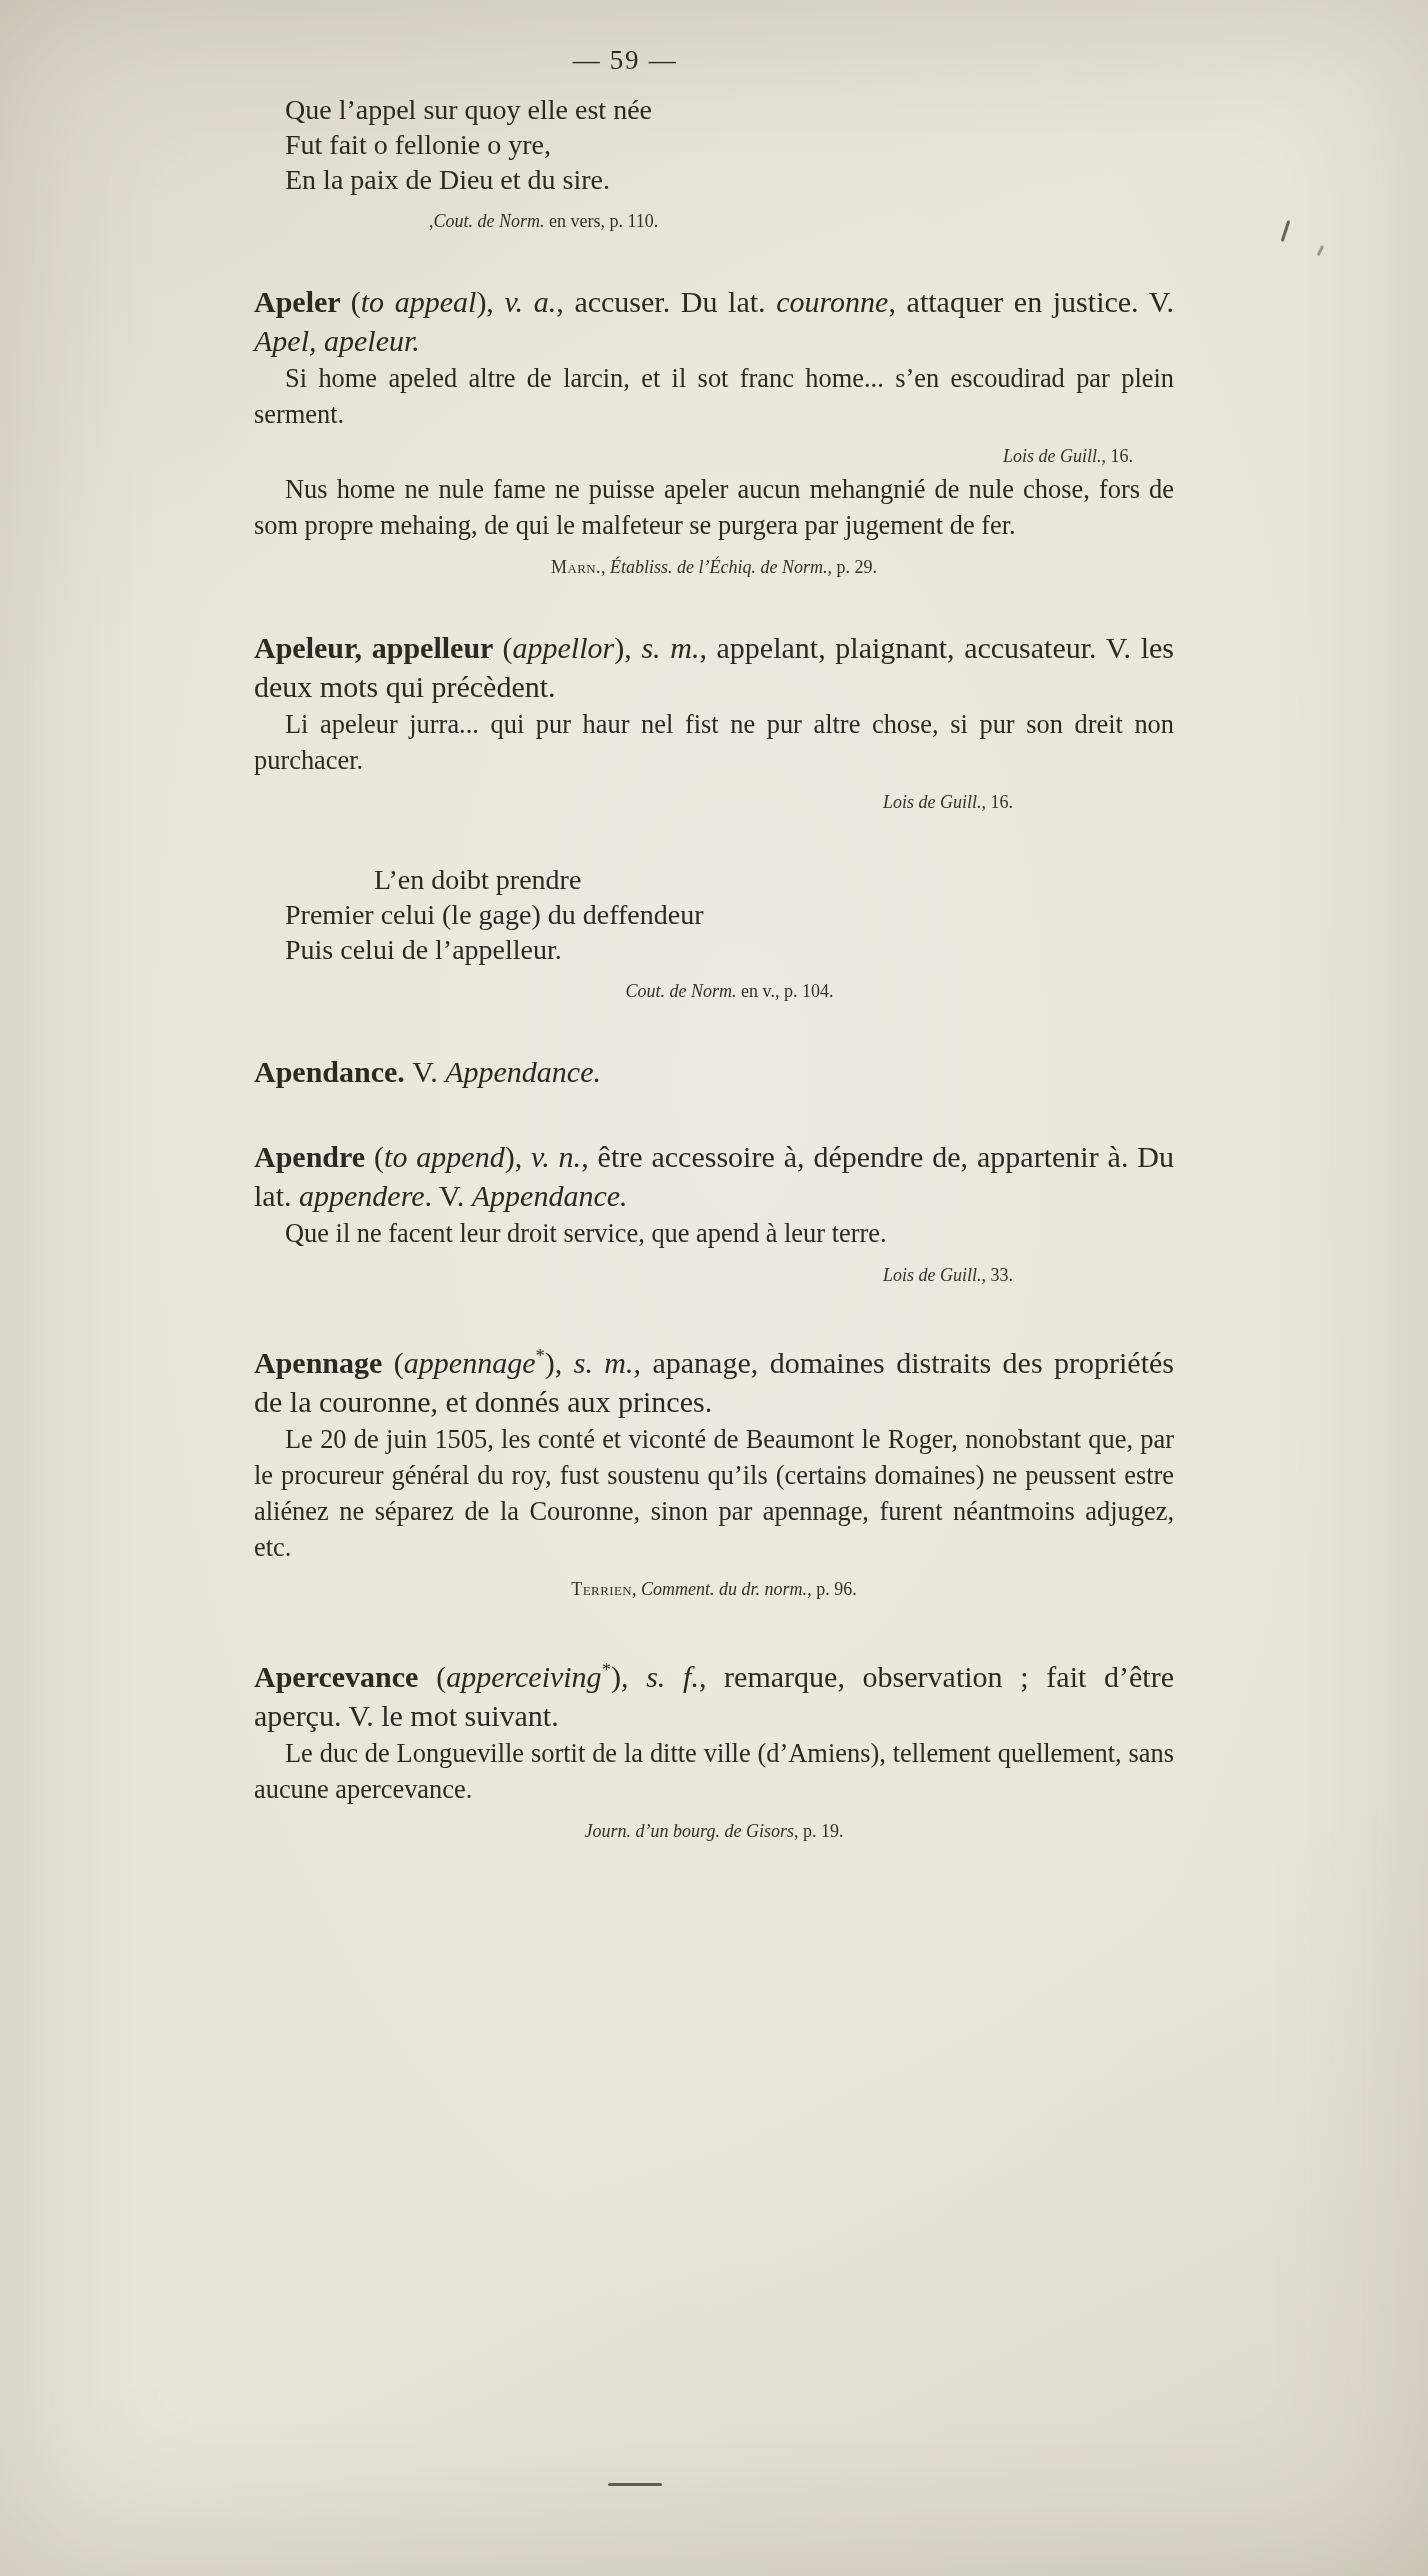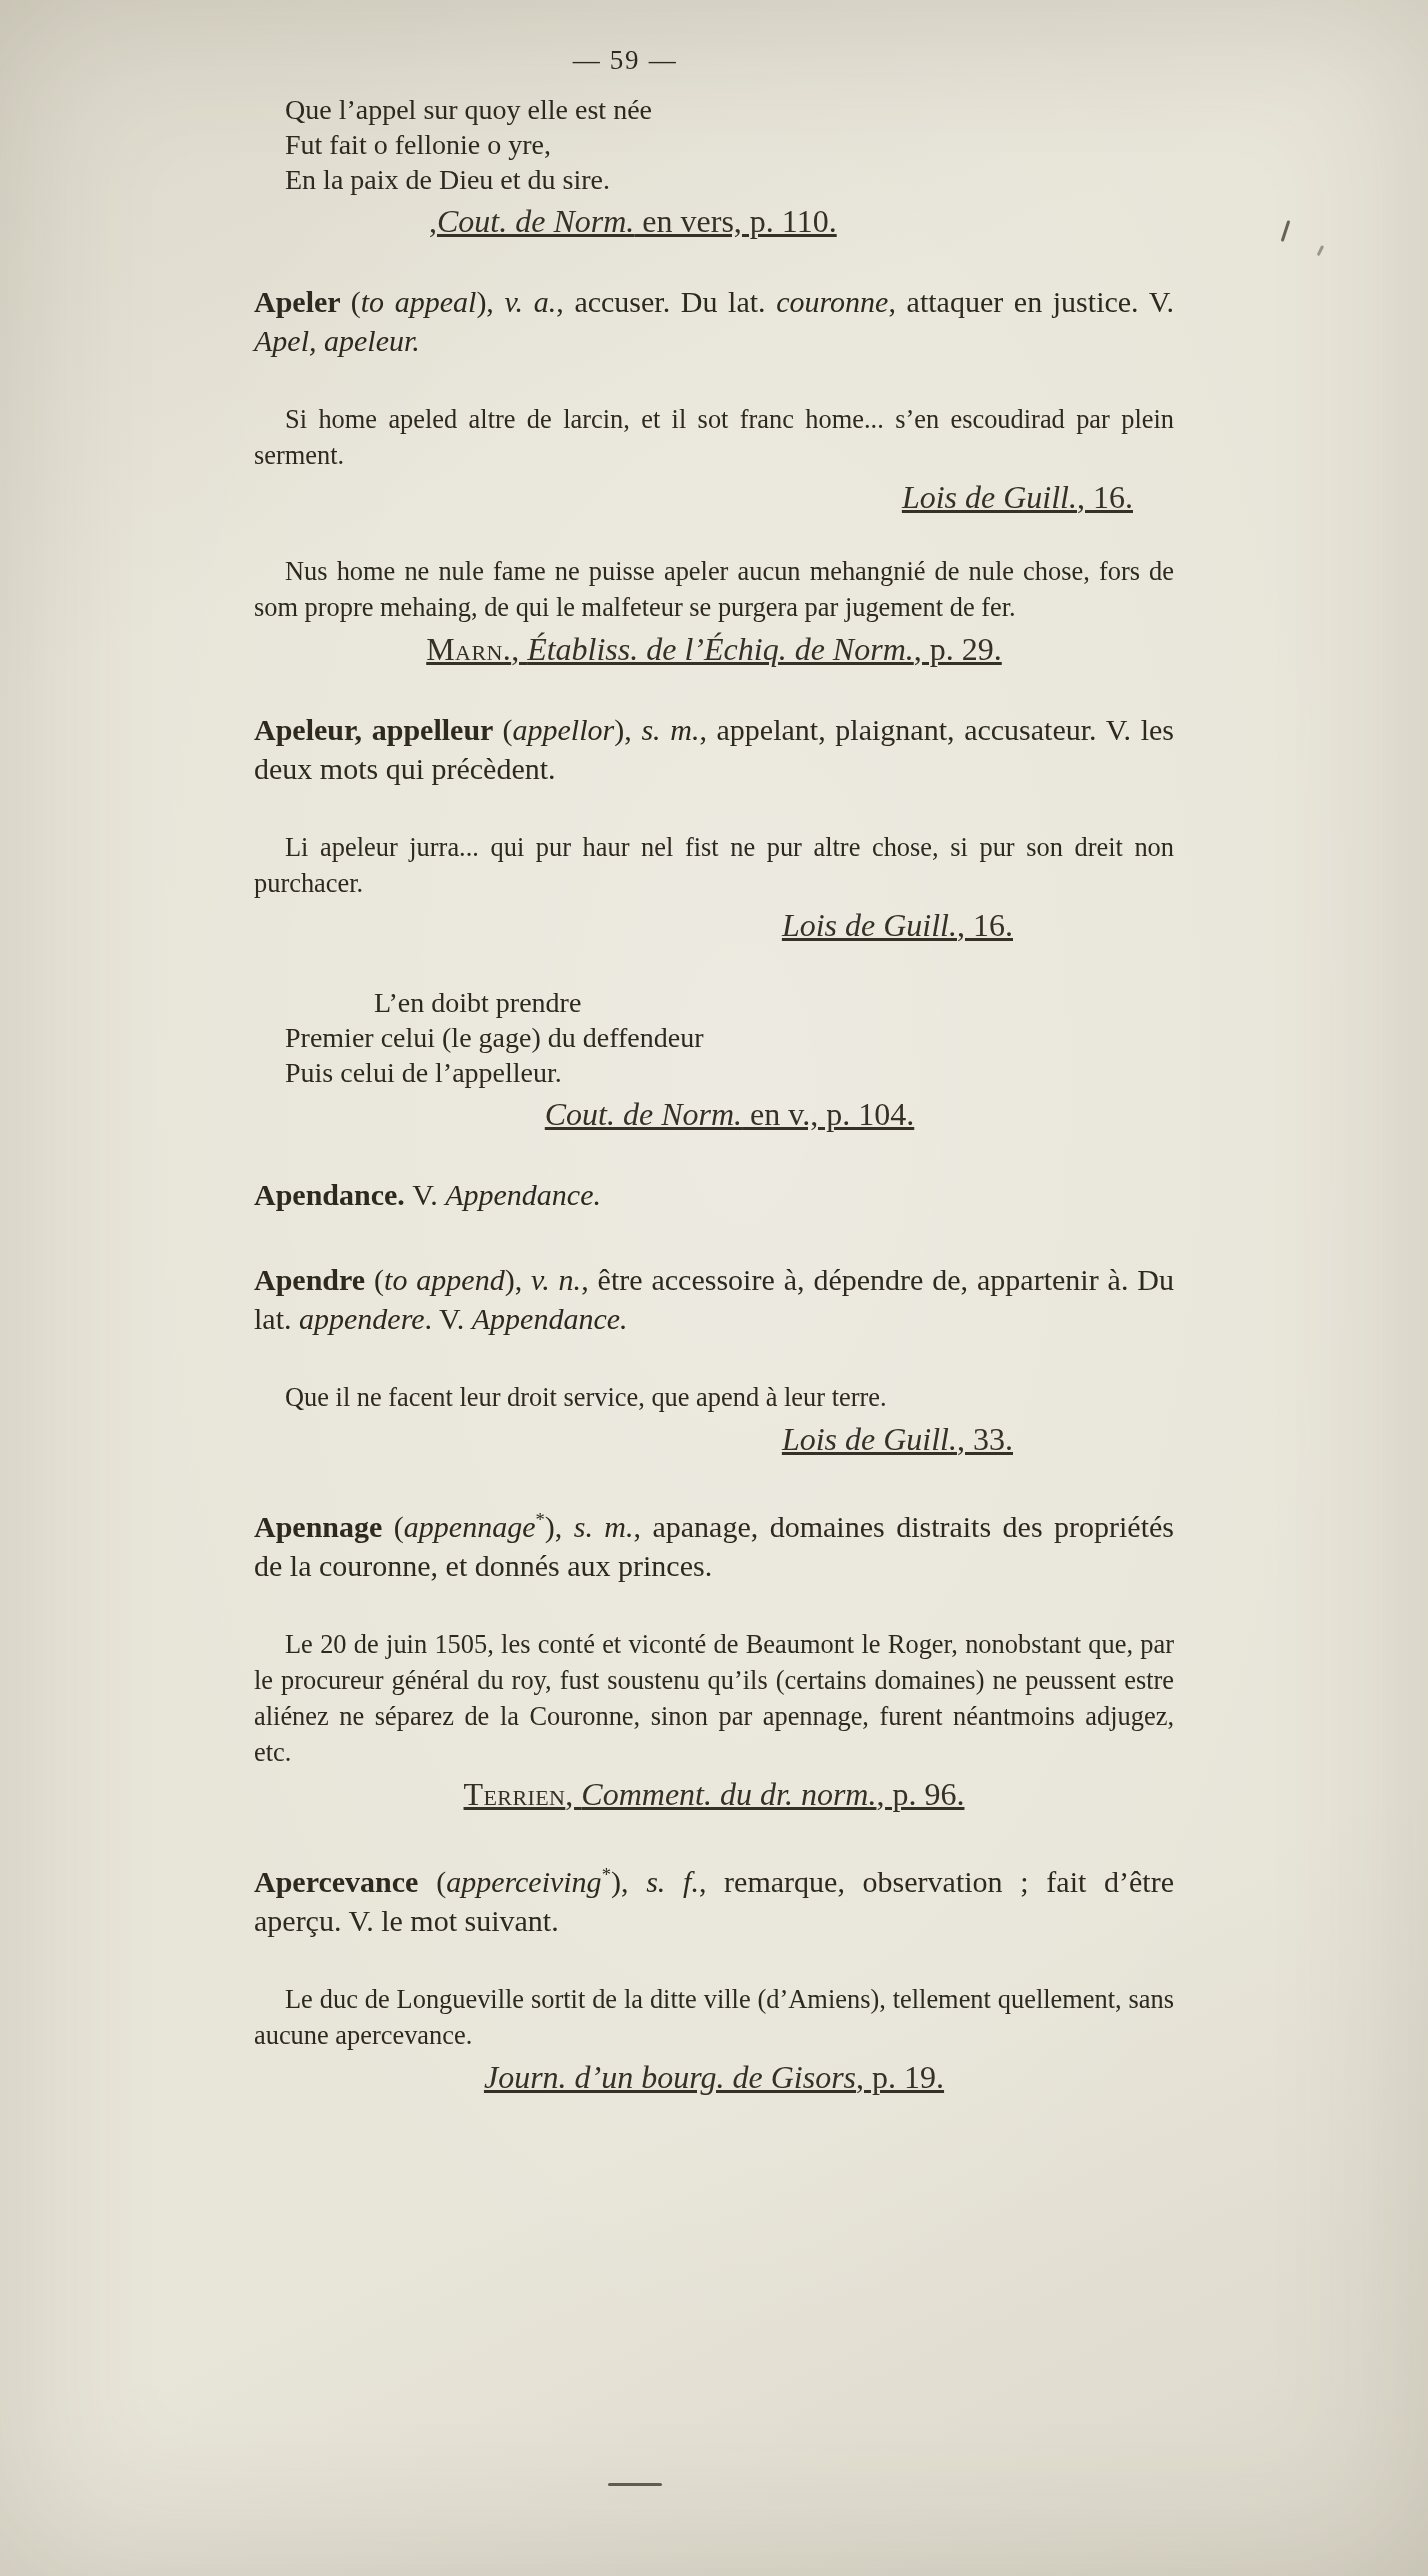--- a/index.html
+++ b/index.html
@@ -32,37 +32,36 @@
     letter-spacing: 1.7px;
   }
   .content {
     position: absolute; left: 254px; top: 92px; width: 920px;
   }
   .entry {
     font-size: 30px; line-height: 39px;
     margin-top: 46px;
     text-align: justify;
   }
-  .quote { margin-top: 41px; }
+  .quote { }
   .qtext {
     font-size: 26.4px; line-height: 36px;
     text-align: justify;
     text-indent: 31px;
   }
   .verse { margin-top: 45px; font-size: 28px; line-height: 35px; }
   .v1 { margin-top: 0; margin-left: 31px; }
   .v2 { margin-left: 31px; }
   .v2 .vline:first-child { text-indent: 89px; }
   .v3 { margin-left: 70px; }
   .v3 .vline:first-child { text-indent: 29px; }
   .citation {
-    font-size: 32px; line-height: 30px;
+    font-size: 18px; line-height: 30px;
     margin-top: 9px;
     color: #353028;
-    text-decoration: underline;
   }
   .cit-indent { margin-left: 144px; }
   .cit-right  { text-align: right; padding-right: 41px; }
   .cit-right2 { text-align: right; padding-right: 161px; }
   .cit-center { text-align: center; }
   .r-b  { font-weight: bold; }
   .r-i  { font-style: italic; }
   .r-sc { font-variant: small-caps; letter-spacing: 0.4px; }
   .r-sup{ vertical-align: super; font-size: 0.62em; }
   .ink-mark {

